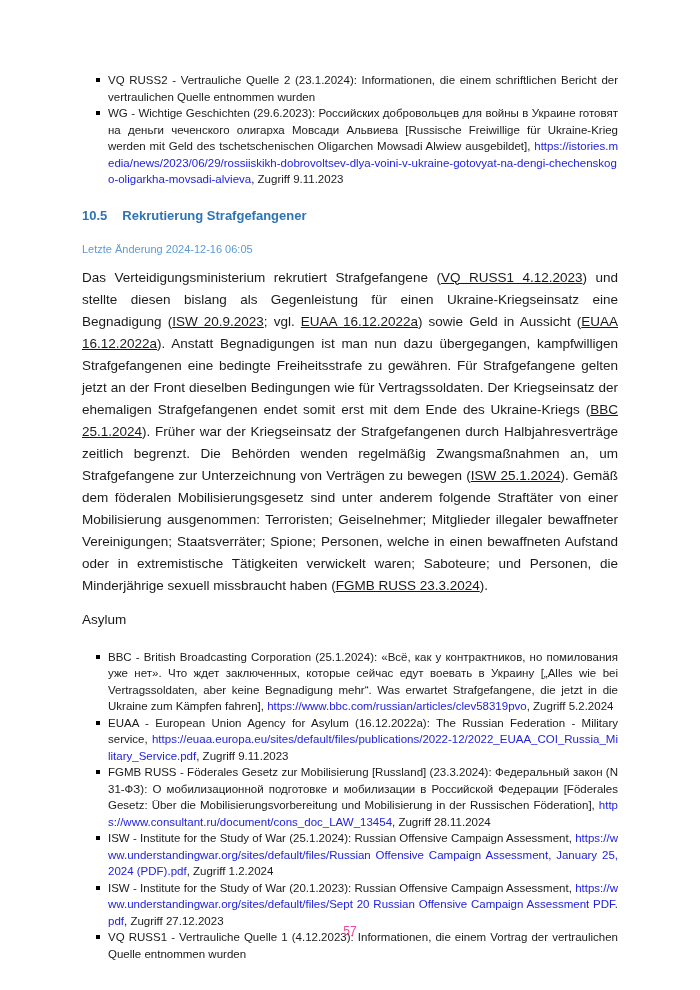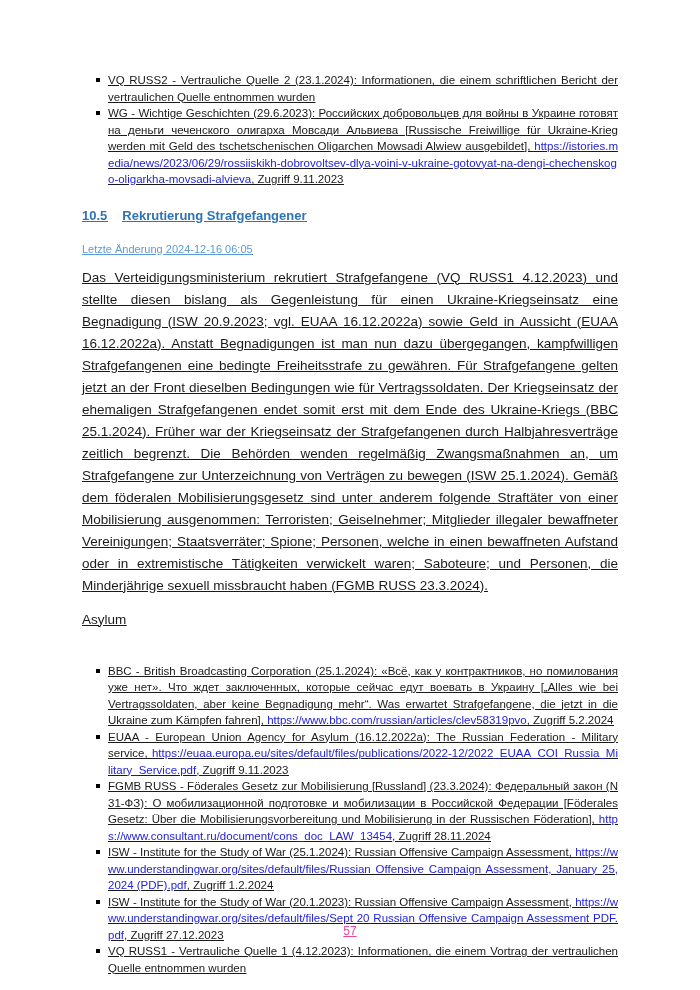--- a/index.html
+++ b/index.html
@@ -1,15 +1,15 @@
 <!DOCTYPE html>
 <html lang="de"><head>
 <meta charset="utf-8">
 <style>
-  * { margin:0; padding:0; box-sizing:border-box;text-decoration:underline; }
+  * { margin:0; padding:0; box-sizing:border-box; }
   html, body { background:#ffffff; }
   body {
     width:700px; height:990px;
     font-family:"Liberation Sans", sans-serif;
     color:var(--text,#1a1a1a);
     position:relative; overflow:hidden;
   }
   .page { padding:72px 82px 0 82px; }
 
   .bullet-list {
@@ -44,21 +44,21 @@
   .body-paragraph {
     margin-top:12px;
     font-size:13.5px;
     line-height:22px;
     text-align:justify;
     hyphens:auto;
   }
 
   .quellen-label { margin-top:15px; font-size:13.5px; }
 
-  .sources-list { margin-top:36px; }
+  .sources-list { margin-top:22px; }
 
   .page-number {
     position:absolute; left:0; right:0; top:924px;
     text-align:center; font-size:12px; color:#ec4899;
   }
 </style>
 </head>
 <body style="--link: #2222e0; --heading: #2e74b5; --subnote: #5b9bd5; --text: #1a1a1a;">
 
 <div class="page">

